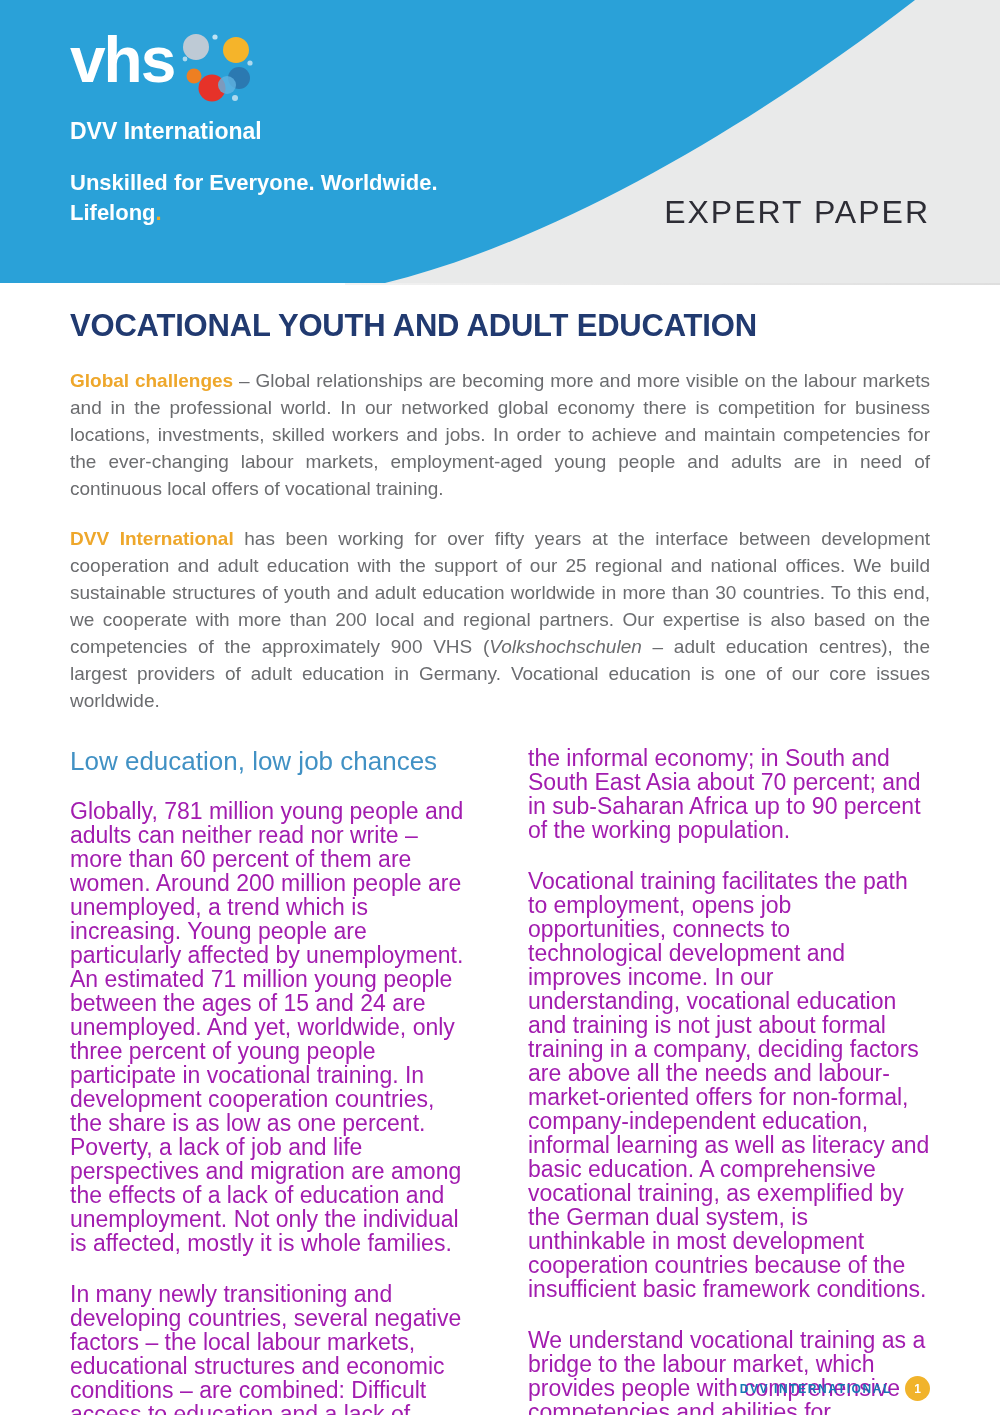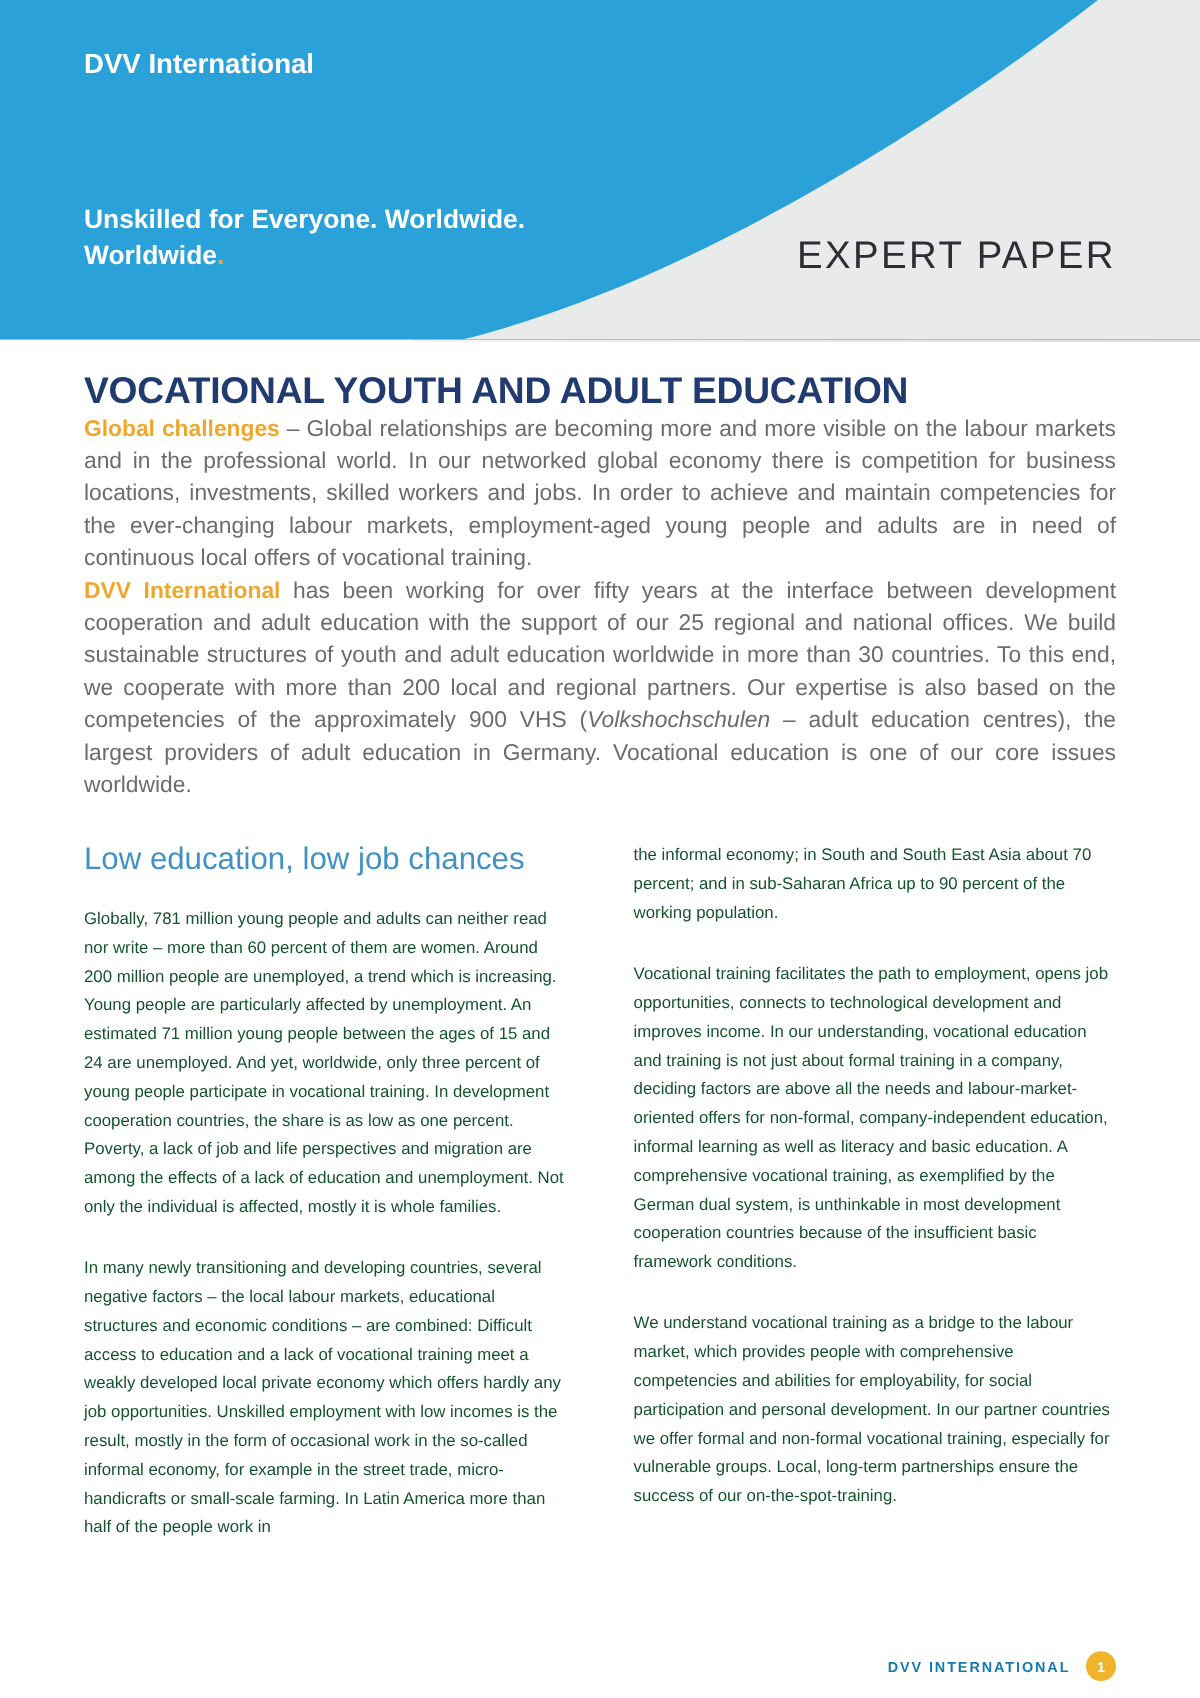--- a/index.html
+++ b/index.html
@@ -77,20 +77,21 @@
   
   .content { padding: 0 70px; }
   .doc-title {
     margin-top: 25px;
     font-size: 31px;
     font-weight: 700;
     letter-spacing: -0.2px;
     color: #213a70;
   }
   .intro p {
+    margin-top: 23px;
     font-size: 19px;
     line-height: 27px;
     text-align: justify;
     color: #6b6c6f;
   }
   .intro .lead { font-weight: 700; color: #eea72b; }
   .italic { font-style: italic; }
 
   .columns {
     display: flex;
@@ -99,23 +100,23 @@
   }
   .col { flex: 1; min-width: 0; }
   .col-heading {
     font-size: 26px;
     font-weight: 400;
     color: #4191c4;
     margin-bottom: 22px;
   }
   .col-heading.second { margin-top: 28px; }
   .col p.body-par {
-    font-size: 14px;
+    font-size: 23px;
     line-height: 24px;
-    color: #14532d;
+    color: #a21caf;
     margin-bottom: 27px;
   }
 
   
   .footer {
     position: absolute;
     right: 70px; bottom: 14px;
     display: flex;
     align-items: center;
     z-index: 2;
@@ -143,26 +144,41 @@
 <body>
 
 <div class="page">
 
   <div class="header">
     <svg class="swoosh" viewBox="0 0 1000 283" preserveAspectRatio="none">
       <path d="M385,283 C560,240 760,120 915,0 L1000,0 L1000,283 Z" fill="#e9eaea"></path>
     </svg>
 
     <div class="logo-block">
+      <div class="logo-row">
+        <div class="wordmark">vhs</div>
+        <svg class="logo-dots" width="80" height="76" viewBox="0 0 80 76">
+          <circle cx="14" cy="17" r="13" fill="#becad5"></circle>
+          <circle cx="33" cy="7" r="2.6" fill="#bfe2f3"></circle>
+          <circle cx="3" cy="29" r="2.4" fill="#aed9ee"></circle>
+          <circle cx="68" cy="33" r="2.6" fill="#aed9ee"></circle>
+          <circle cx="54" cy="20" r="13" fill="#f5b42a"></circle>
+          <circle cx="57" cy="48" r="11" fill="#2b79b1"></circle>
+          <circle cx="12" cy="46" r="7.5" fill="#ee7f22"></circle>
+          <circle cx="30" cy="58" r="13.5" fill="#e63229"></circle>
+          <circle cx="45" cy="55" r="9" fill="#62b4e2" opacity="0.8"></circle>
+          <circle cx="53" cy="68" r="3" fill="#aed9ee"></circle>
+        </svg>
+      </div>
       <div class="logo-subtitle">DVV International</div>
     </div>
 
     <div class="tagline">
       <span>Unskilled for Everyone. Worldwide.</span><br>
-      <span>Worldwide</span><span class="orange-dot">.</span>
+      <span>Lifelong</span><span class="orange-dot">.</span>
     </div>
 
     <div class="expert-paper">EXPERT PAPER</div>
   </div>
   <div class="header-underline"></div>
 
   <div class="content">
 
     <h1 class="doc-title">VOCATIONAL YOUTH AND ADULT EDUCATION</h1>
 

